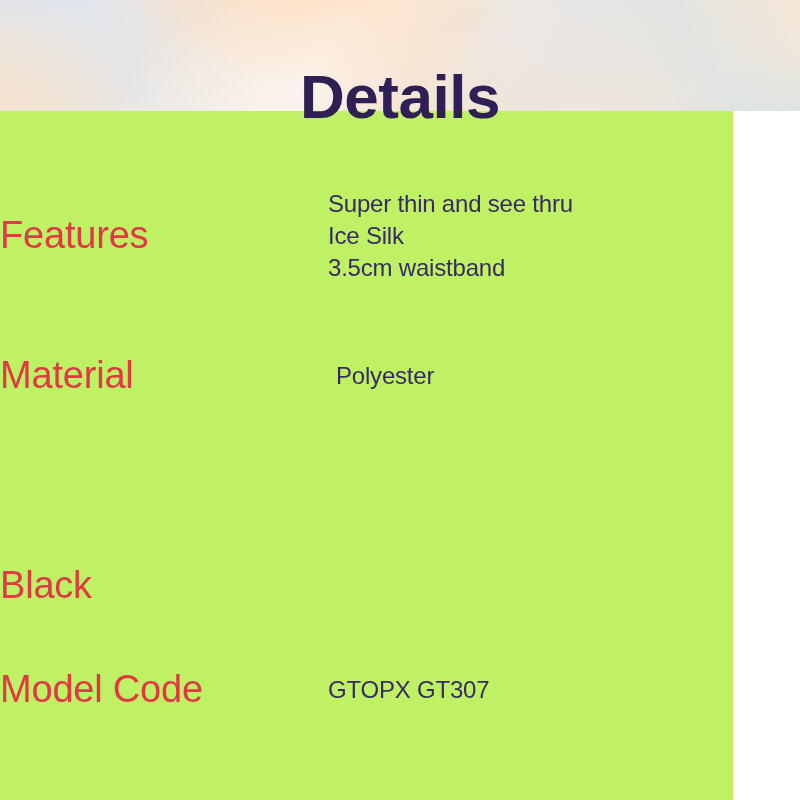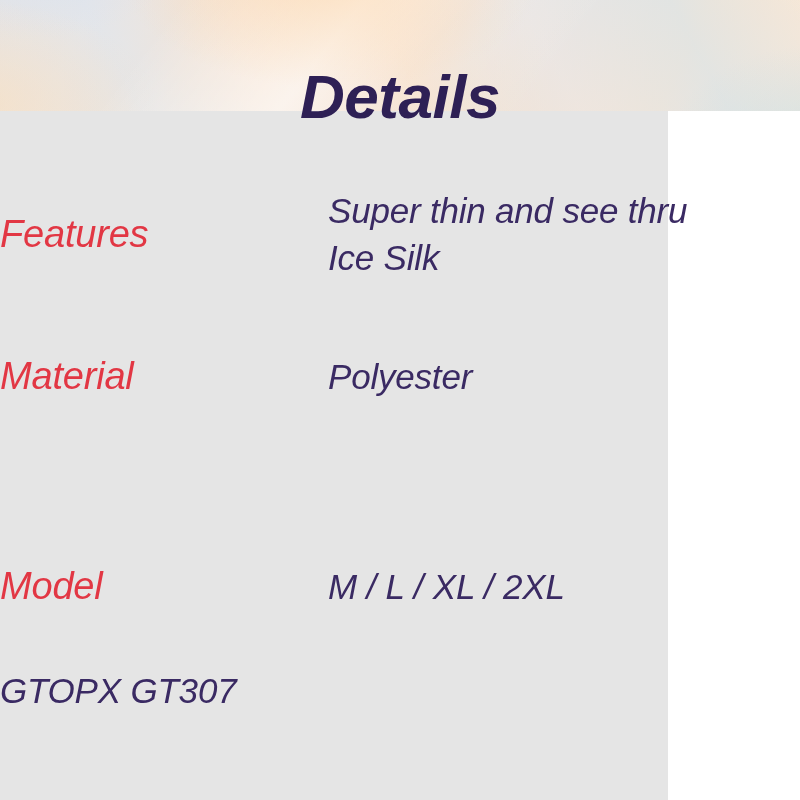--- a/index.html
+++ b/index.html
@@ -10,24 +10,23 @@
   body {
     width: 800px;
     height: 800px;
     overflow: hidden;
     font-family: "Liberation Sans", sans-serif;
     -webkit-font-smoothing: antialiased;
   }
 
   #page {
     position: relative;
-    width: 668px;
+    width: 733px;
     height: 800px;
-    background: #e5e5e5;
-    font-style: italic;
+    background: #bef264;
   }
 
   
   .header-band {
     position: absolute;
     left: 0;
     top: 0;
     width: 800px;
     height: 111px;
     overflow: hidden;
@@ -129,21 +128,21 @@
     font-size: 38px;
     font-weight: 400;
     line-height: 1.15;
     letter-spacing: -0.2px;
     white-space: nowrap;
   }
 
   .spec-value {
     flex: 1 1 auto;
     color: #3a2a63;
-    font-size: 35px;
+    font-size: 24px;
     font-weight: 400;
     line-height: 1.33;
     letter-spacing: -0.2px;
     padding-left: 0;
   }
   .spec-value .line {
     display: block;
     white-space: nowrap;
   }
 </style>
@@ -160,40 +159,39 @@
   </div>
   <h1 class="page-title">Details</h1>
 
   <div class="spec-table">
 
     <div class="spec-row" style="top:77px;">
       <div class="spec-label">Features</div>
       <div class="spec-value">
         <span class="line">Super thin and see thru</span>
         <span class="line">Ice Silk</span>
+        <span class="line">3.5cm waistband</span>
       </div>
     </div>
 
-    <div class="spec-row" style="top:243px;">
+    <div class="spec-row" style="top:243px;gap:8px;">
       <div class="spec-label">Material</div>
       <div class="spec-value">
         <span class="line">Polyester</span>
       </div>
     </div>
 
     <div class="spec-row" style="top:344px;">
     </div>
 
     <div class="spec-row" style="top:453px;">
-      <div class="spec-label">Model</div>
-      <div class="spec-value">
-        <span class="line">M / L / XL / 2XL</span>
-      </div>
+      <div class="spec-label">Black</div>
     </div>
 
     <div class="spec-row" style="top:557px;">
+      <div class="spec-label">Model Code</div>
       <div class="spec-value">
         <span class="line">GTOPX GT307</span>
       </div>
     </div>
 
   </div>
 </div>
 
 </body></html>

